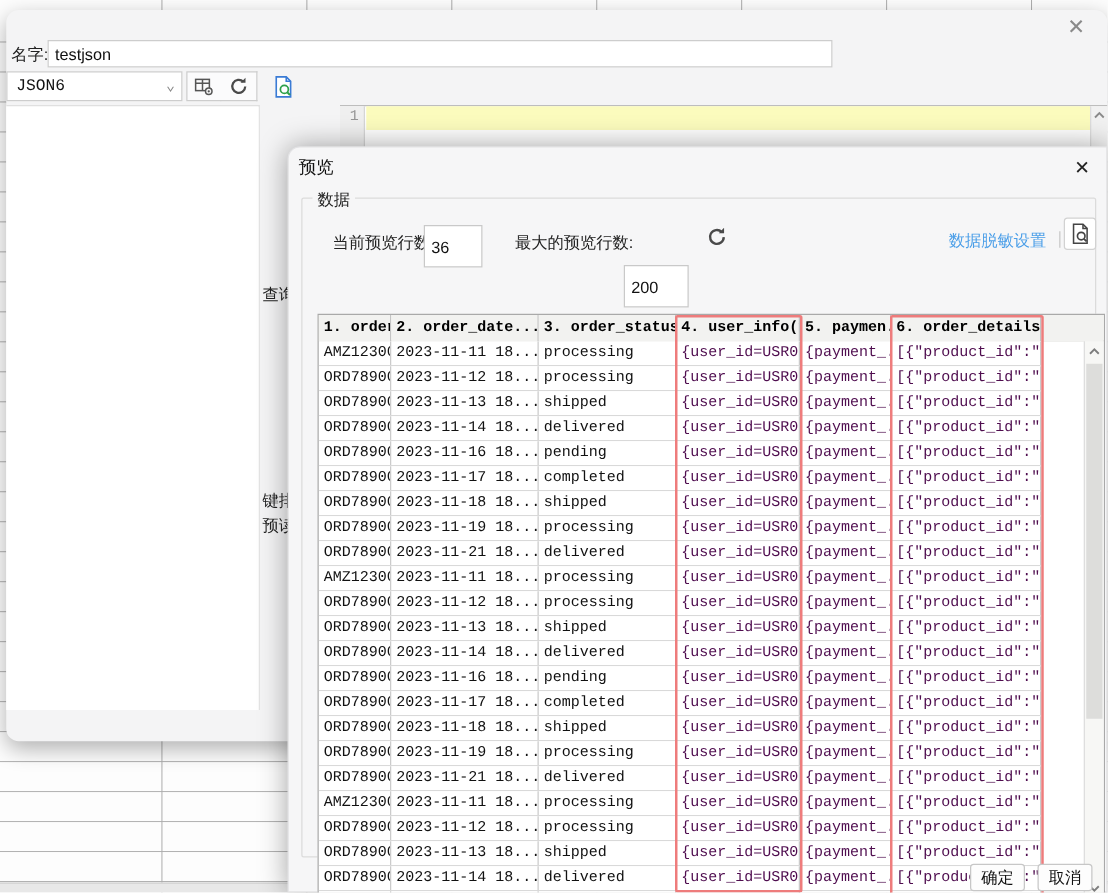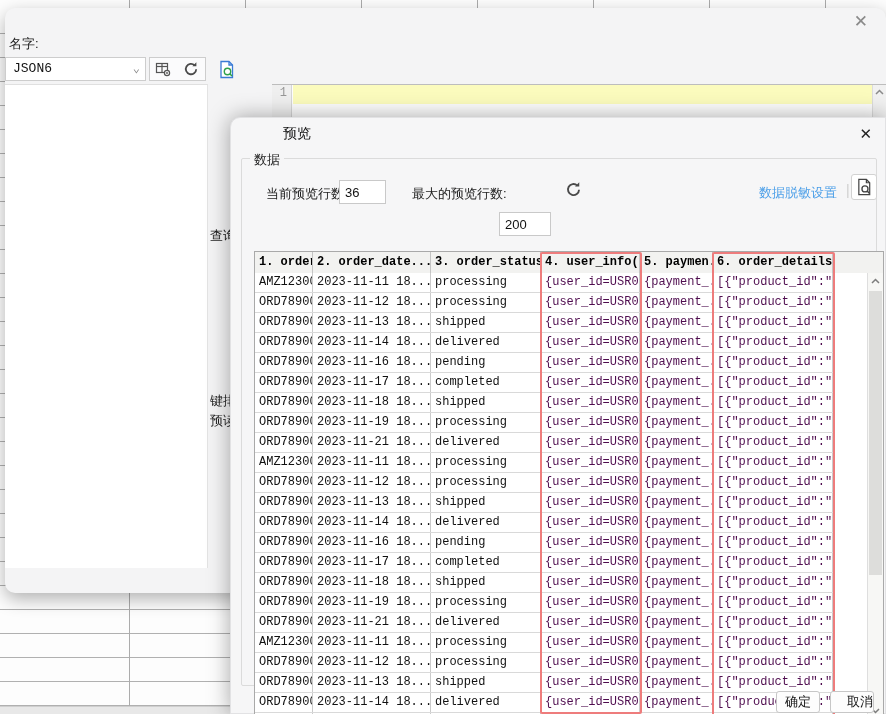--- a/index.html
+++ b/index.html
@@ -41,27 +41,27 @@
     font-family:"Liberation Mono","DejaVu Sans Mono",monospace; font-size:12px; color:#979797; text-align:right; padding:1px 4px 0 0; }
   .active-line { position:absolute; left:21px; top:0; right:14px; height:19px; background:#fbfbbd; }
   .code-line { position:absolute; left:24px; top:1px; right:16px; height:18px;
     font-family:"Liberation Mono","DejaVu Sans Mono",monospace; font-size:12.5px; font-weight:bold; white-space:pre; line-height:17px; }
   .ed-scroll { position:absolute; right:0; top:0; width:14px; height:100%; background:#f1f1f1; border-left:1px solid #dcdcdc; }
   .ed-scroll svg { display:block; margin:4px auto 0; }
 
   
   .dialog { position:absolute; left:230px; top:117px; width:656px; height:597px; background:#f6f6f7;
     border-radius:10px 0 0 0; box-shadow:0 0 22px rgba(0,0,0,.35); border:1px solid #e2e2e4; }
-  .dlg-title { position:absolute; left:8px; top:7px; font-size:14px; color:#111;margin-left:44px; }
+  .dlg-title { position:absolute; left:8px; top:7px; font-size:14px; color:#111; }
   .dlg-close { position:absolute; right:13px; top:7px; font-size:15px; color:#222; cursor:pointer; }
   .fieldset { position:absolute; left:10px; top:40px; width:636px; height:528px; border:1px solid #dbdbdb; border-radius:2px; }
   .legend { position:absolute; left:8px; top:-8px; background:#f6f6f7; padding:0 4px; font-size:13px; color:#222; }
   .fld-label { position:absolute; font-size:13px; color:#222;margin-left:12px; }
   .lbl-current { left:12px; top:26px; } .lbl-max { left:158px; top:26px; }
-  .fld-input { position:absolute; top:21px; height:24px; border:1px solid #c9c9c9; background:#fff;
+  .fld-input { position:absolute; top:21px; height:34px; border:1px solid #c9c9c9; background:#fff;
     font-size:13px; font-family:"Liberation Sans",sans-serif; padding:0 5px; color:#111; }
   .inp-current { left:97px; width:47px; } .inp-max { left:257px; width:52px;margin-top:32px; }
   .refresh2 { position:absolute; left:321px; top:22px; width:20px; height:20px; background:transparent; border:none; cursor:pointer; }
   .mask-link { position:absolute; left:517px; top:25px; font-size:13px; color:#4a9ee8; text-decoration:none; cursor:pointer; }
   .mask-sep { position:absolute; left:604px; top:23px; color:#cfcfcf; font-size:14px; }
   .doc-btn { position:absolute; left:609px; top:15px; width:26px; height:26px; background:#fff; border:1px solid #d2d2d2;
     border-radius:3px; cursor:pointer; display:flex; align-items:center; justify-content:center; }
 
   
   .ptable { position:absolute; left:12px; top:92px; width:630px; height:469px; background:#fff; border:1px solid #a9a9a9; overflow:hidden; }
@@ -78,34 +78,35 @@
   .red-box { position:absolute; border:2px solid #ee7c7c; border-radius:2px; pointer-events:none; }
   .red-col4 { left:285px; top:0; width:102px; height:462px; }
   .red-col6 { left:457px; top:0; width:123px; height:466px; }
   .vscroll { position:absolute; right:0; top:21px; width:16px; bottom:0; background:#f7f7f5; border-left:1px solid #dedede; }
   .vs-btn { position:absolute; left:0; width:15px; height:16px; display:flex; align-items:center; justify-content:center; cursor:pointer; }
   .vs-up { top:0; } .vs-down { bottom:0; }
   .vs-thumb { position:absolute; left:1px; top:18px; width:13px; height:284px; background:#dddddb; cursor:grab; }
 
   .dlg-btn { position:absolute; top:573px; width:44px; height:22px; background:#fdfdfd; border:1px solid #c7c7c7; border-radius:3px;
     font-size:13px; font-family:"Liberation Sans",sans-serif; color:#111; cursor:pointer; line-height:18px; }
-  .btn-ok { left:545px;text-align:center; } .btn-cancel { left:599px;text-align:right; }
+  .btn-ok { left:545px;text-align:center; } .btn-cancel { left:599px; }
 </style>
 </head>
 <body>
 
 <div class="screen">
 
   <div class="bg-grid"></div>
   <div class="bg-bottombar"></div>
 
   <div class="app-window">
     <span class="win-close">✕</span>
 
     <span class="name-label">名字:</span>
+    <input class="name-input" value="testjson" style="">
 
     <div class="type-select">
       <span>JSON6</span>
       <span class="chev">⌄</span>
     </div>
 
     <button class="tool-btn btn-table">
       <svg width="16" height="16" viewBox="0 0 16 16">
         <rect x="1.5" y="2.5" width="11" height="9" fill="none" stroke="#555" stroke-width="1.2"></rect>
         <line x1="1.5" y1="5.5" x2="12.5" y2="5.5" stroke="#555" stroke-width="1.2"></line>

